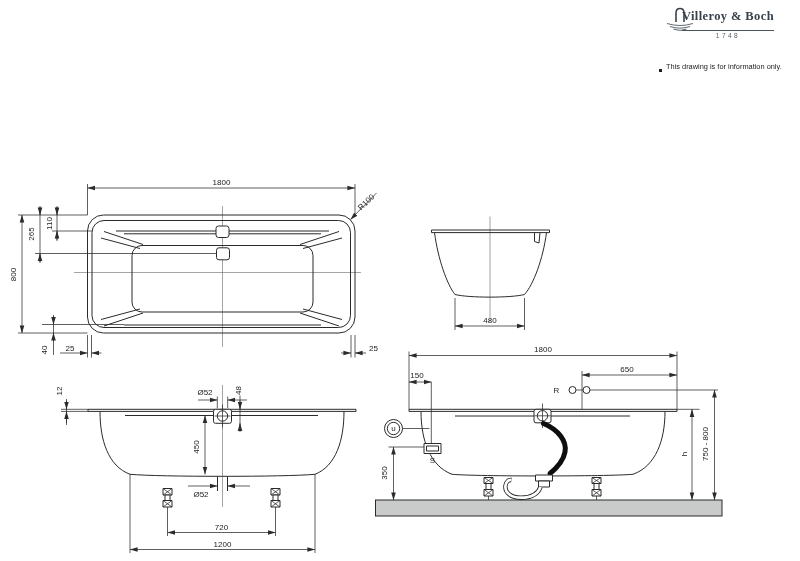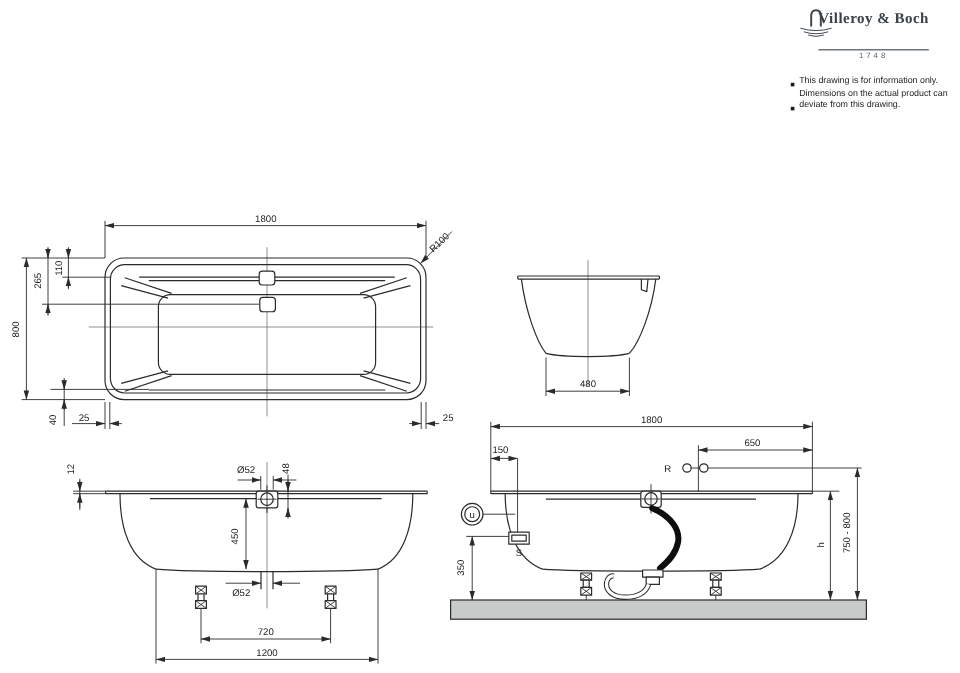--- a/index.html
+++ b/index.html
@@ -3,21 +3,21 @@
 <meta charset="utf-8">
 <style>
   html,body{margin:0;padding:0;background:#fff;}
   #page{position:relative;width:800px;height:561px;background:#fff;overflow:hidden;
         font-family:"Liberation Sans",sans-serif;}
   
   #brand{position:absolute;left:660px;top:6px;width:136px;text-align:center;color:#39424a;}
   #brand .tapicon{display:block;margin:0 auto 1px auto;}
   #brand .bname{font-family:"Liberation Serif",serif;font-size:12.5px;font-weight:bold;
                 letter-spacing:.4px;color:#39424a;white-space:nowrap;
-                border-bottom:1px solid #4a545b;padding-bottom:18px;display:inline-block;}
+                border-bottom:1px solid #4a545b;padding-bottom:6px;display:inline-block;}
   #brand .byear{font-size:6.5px;letter-spacing:2.5px;color:#5a646b;margin-top:1px;}
   
   #notes{position:absolute;left:659px;top:62px;width:140px;font-size:7.4px;line-height:1.3;color:#1d1d1d;}
   .note{display:flex;margin-bottom:1px;align-items:flex-end;}
   .note .note-bullet{flex:0 0 auto;width:3px;height:3px;background:#1d1d1d;margin:3px 4px 0 0;}
   
   svg{position:absolute;left:0;top:0;}
   .s   {stroke:#2b2b2b;stroke-width:1;fill:none;stroke-linejoin:round;}
   .sw  {stroke:#2b2b2b;stroke-width:1;fill:#fff;stroke-linejoin:round;}
   .dim {stroke:#2b2b2b;stroke-width:.75;fill:none;}
@@ -42,24 +42,20 @@
     </svg>
     <span class="bname">Villeroy &amp; Boch</span>
     <div class="byear">1748</div>
   </div>
 
   <div id="notes">
     <div class="note">
       <span class="note-bullet"></span>
       <span>This drawing is for information only.</span>
     </div>
-    <div class="note">
-      <span class="note-bullet"></span>
-      <span>Dimensions on the actual product can deviate from this drawing.</span>
-    </div>
   </div>
 
   <svg width="800" height="561" viewBox="0 0 800 561">
     <defs>
       <marker id="arr" markerWidth="9" markerHeight="6" refX="7.6" refY="3" orient="auto-start-reverse" markerUnits="userSpaceOnUse">
         <path d="M0,.7 L7.8,3 L0,5.3 Z" fill="#2b2b2b"></path>
       </marker>
     </defs>
 
     <g>

